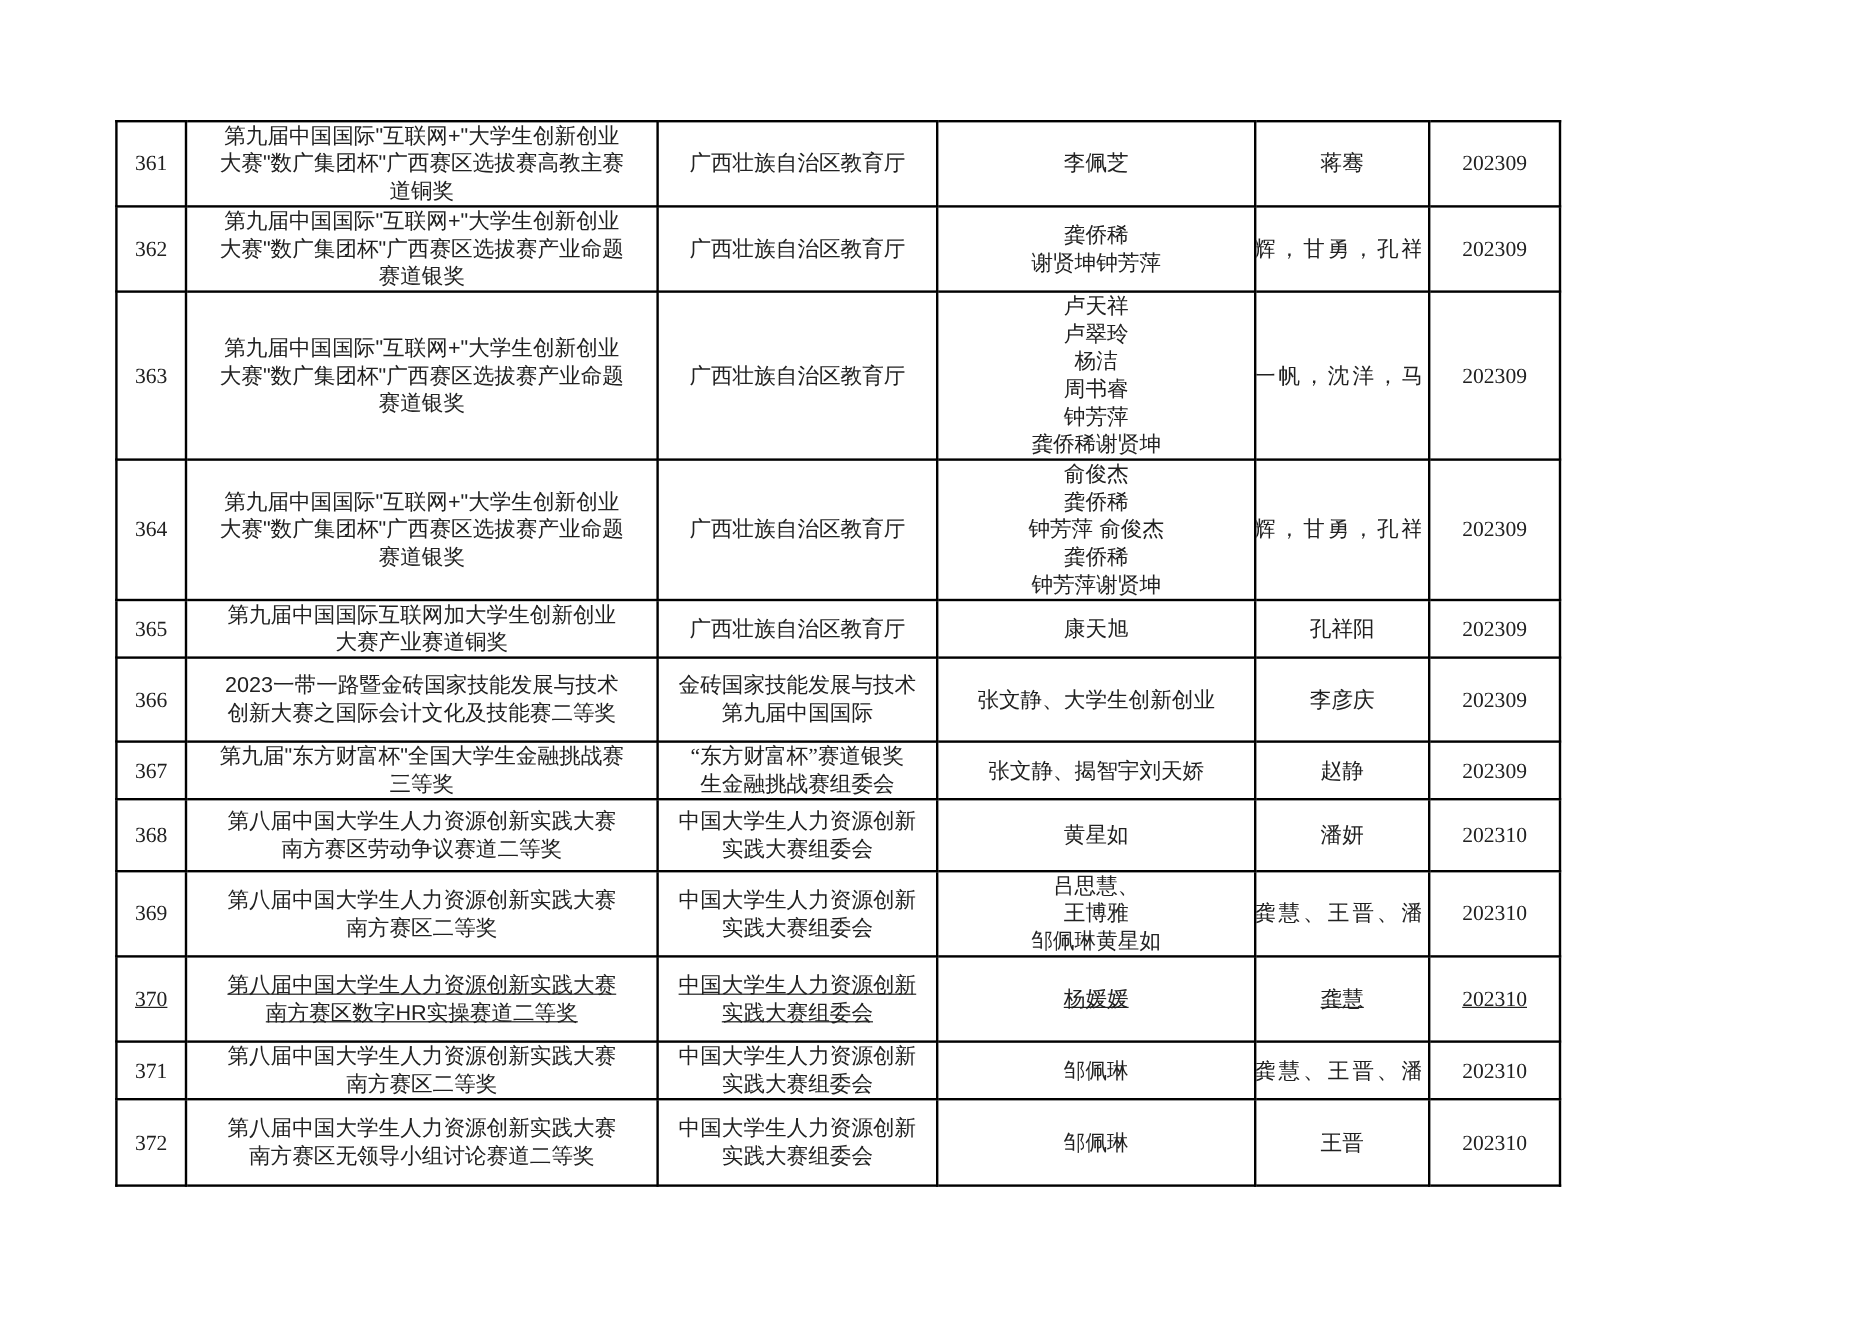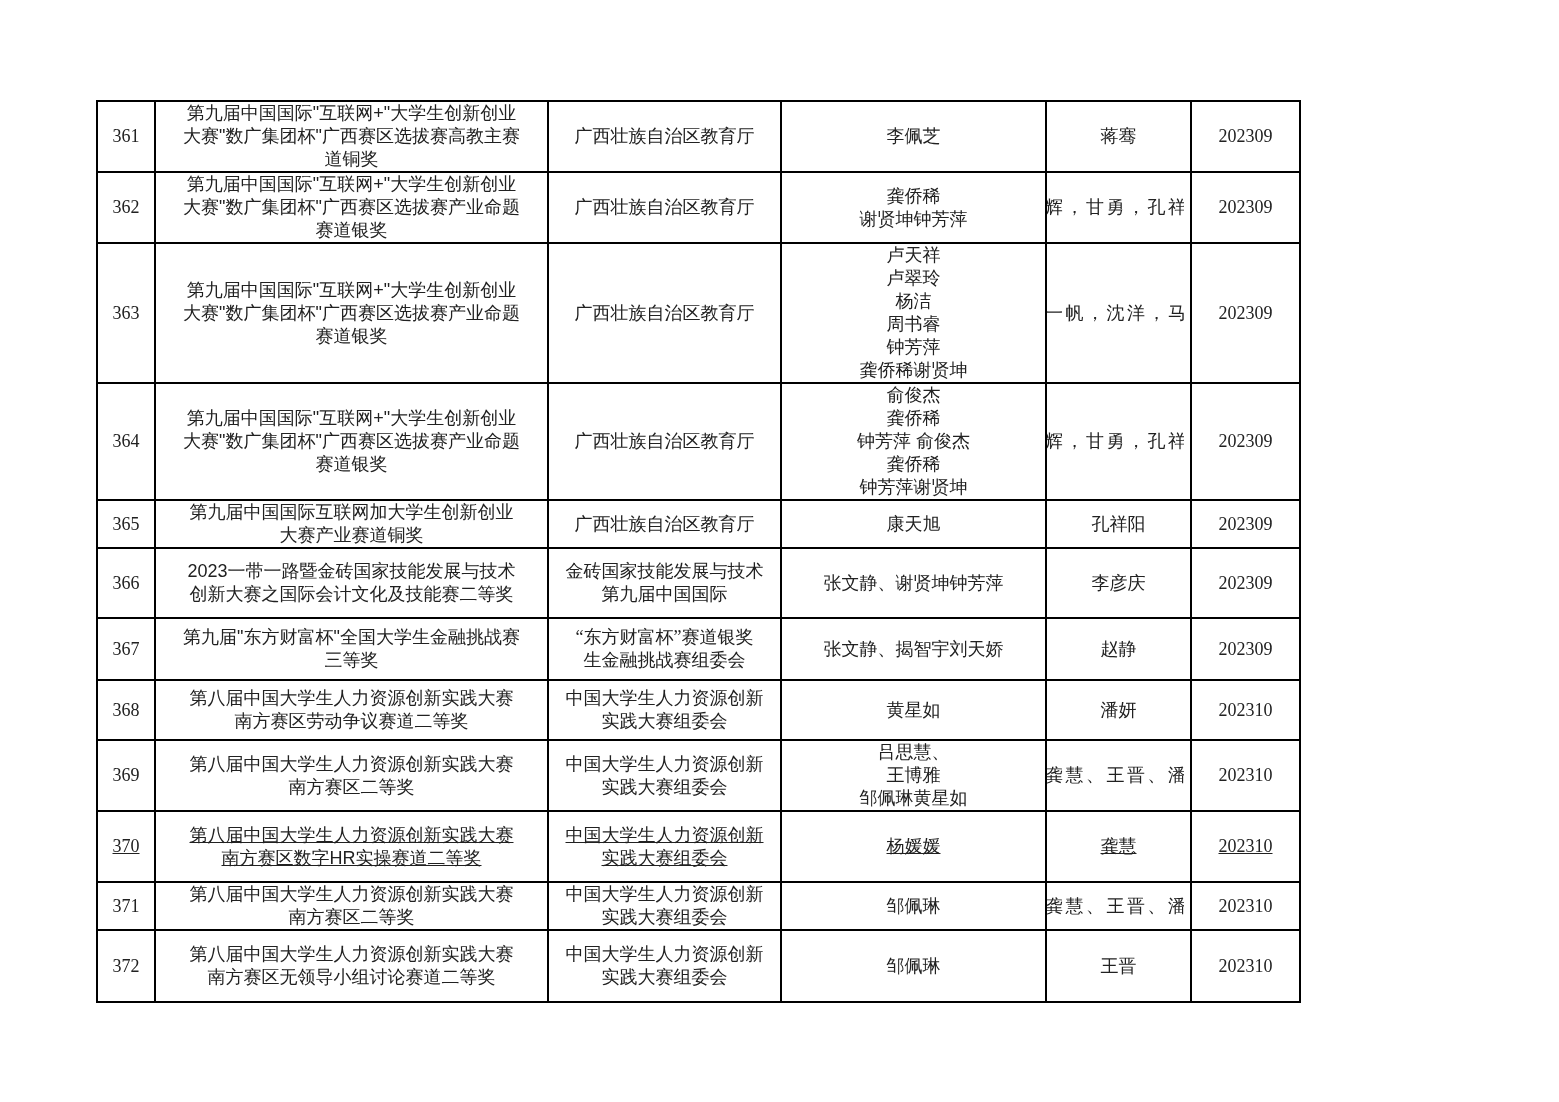--- a/index.html
+++ b/index.html
@@ -200,30 +200,30 @@
           </td>
     <td class="c-award">
             <div>2023一带一路暨金砖国家技能发展与技术
 创新大赛之国际会计文化及技能赛二等奖</div>
           </td>
     <td class="c-org">
             <div>金砖国家技能发展与技术
 第九届中国国际</div>
           </td>
     <td class="c-students">
-            <div>张文静、谢贤坤钟芳萍</div>
+            <div>张文静、大学生创新创业</div>
           </td>
     <td class="c-teachers">
             <div>李彦庆</div>
           </td>
     <td class="c-date">
             <div>202309</div>
           </td>
   </tr>
-        <tr style="height: 62px;">
+        <tr style="height: 48px;">
     <td class="c-no">
             <div>367</div>
           </td>
     <td class="c-award">
             <div>第九届"东方财富杯"全国大学生金融挑战赛
 三等奖</div>
           </td>
     <td class="c-org">
             <div class="serif">“东方财富杯”赛道银奖
 生金融挑战赛组委会</div>

